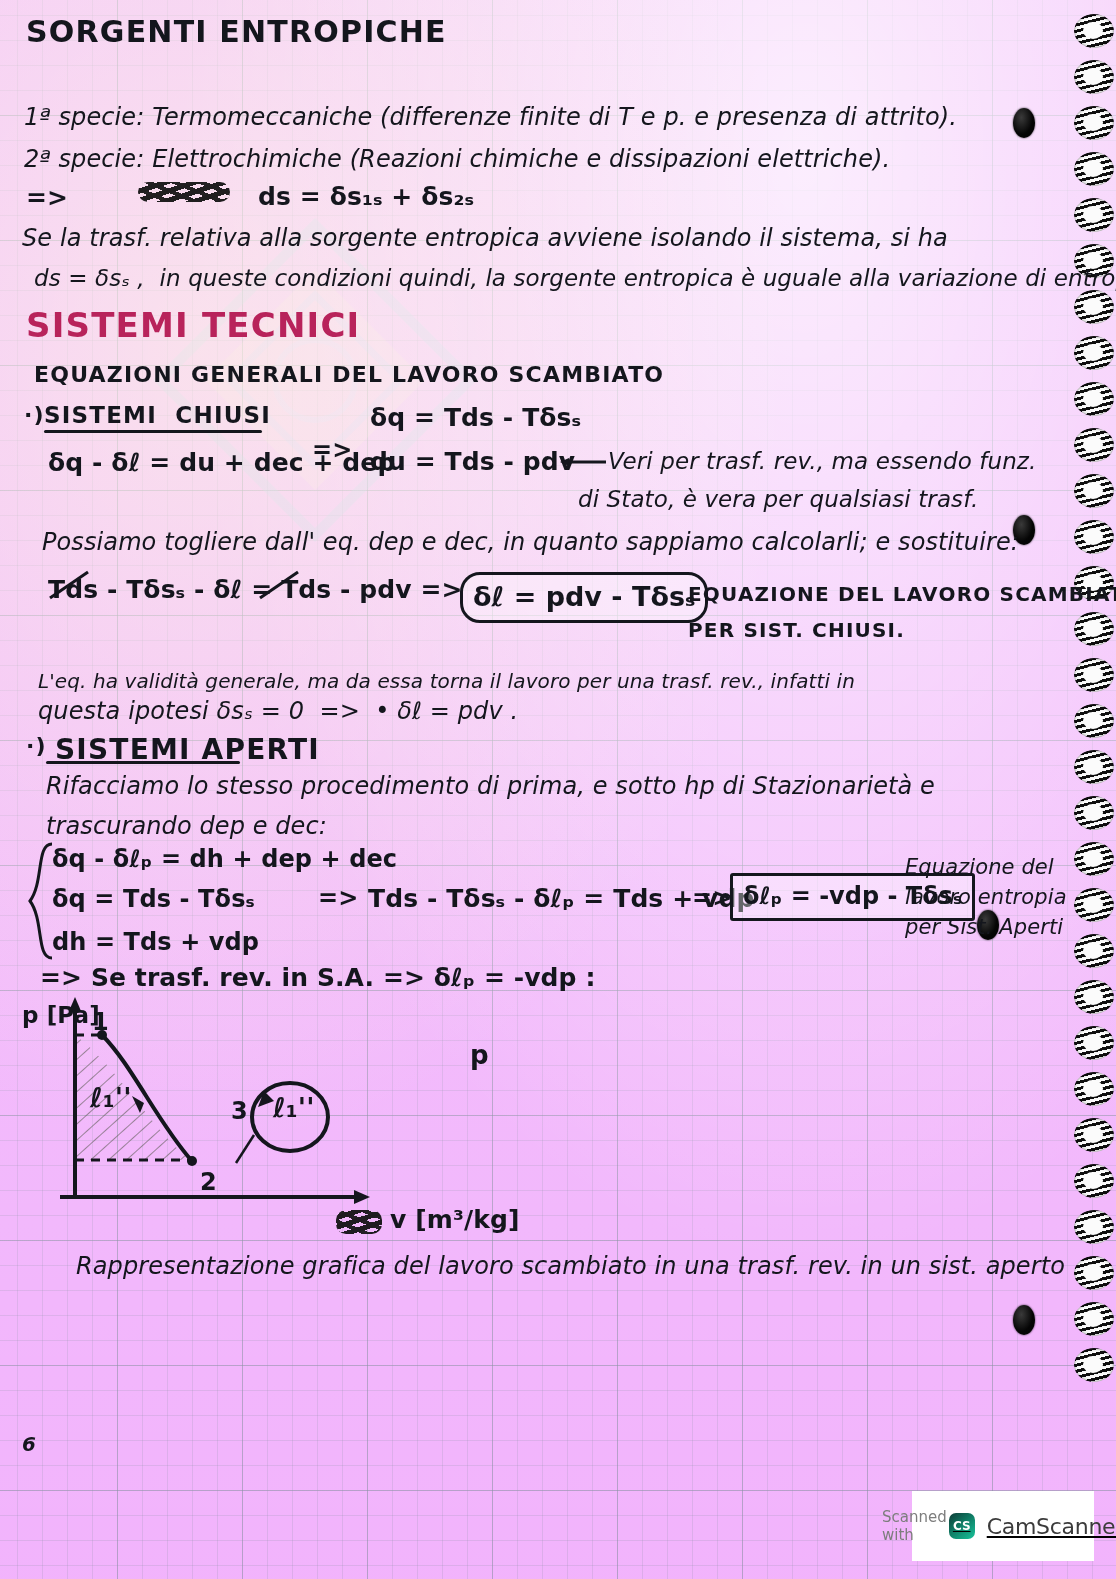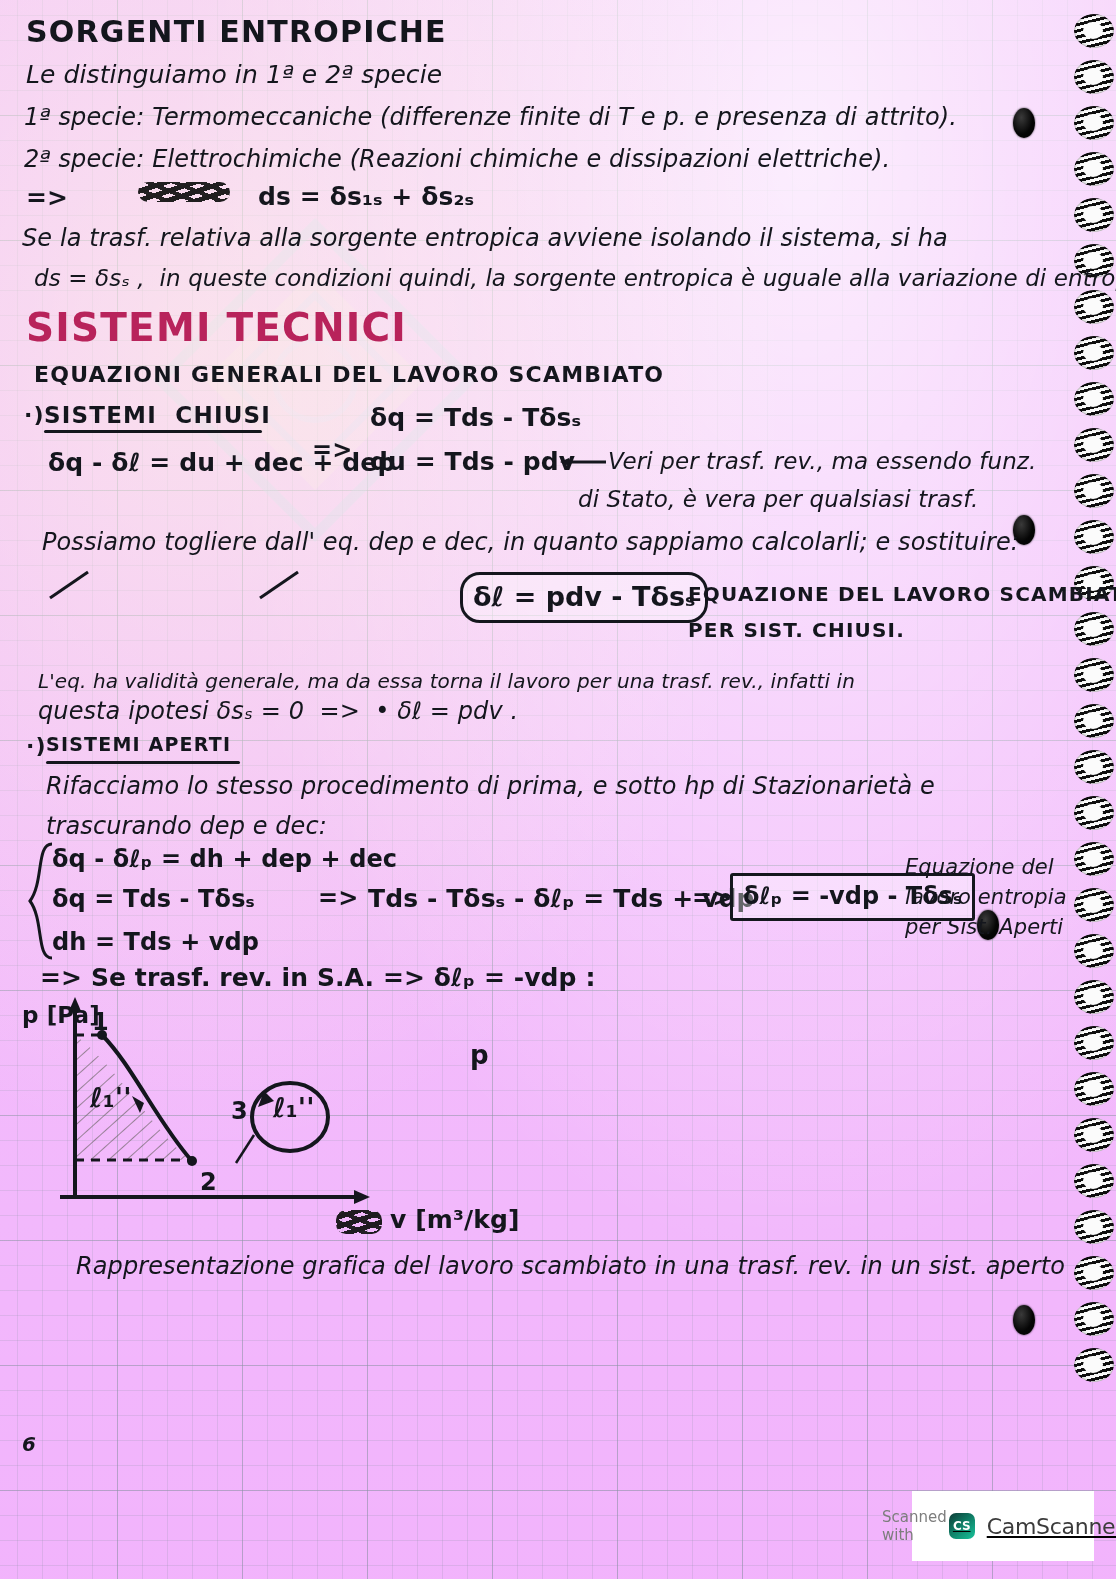--- a/index.html
+++ b/index.html
@@ -208,35 +208,34 @@
     <div class="ring" style="top:1348px"></div>
   </div>
 
   <div class="hole" style="left:1013px; top:108px;"></div>
   <div class="hole" style="left:1013px; top:515px;"></div>
   <div class="hole" style="left:977px; top:910px;"></div>
   <div class="hole" style="left:1013px; top:1305px;"></div>
 
   <div class="hw caps" style="left:26px; top:14px; font-size:30px;">SORGENTI ENTROPICHE</div>
 
-  <div class="hw" style="left:26px; top:60px; font-size:25px;">Le distinguiamo in 1ª e 2ª specie</div>
 
   <div class="hw" style="left:24px; top:103px; font-size:24px;">1ª specie: Termomeccaniche (differenze finite di T e p. e presenza di attrito).</div>
 
   <div class="hw" style="left:24px; top:145px; font-size:24px;">2ª specie: Elettrochimiche (Reazioni chimiche e dissipazioni elettriche).</div>
 
   <div class="hw eq" style="left:26px; top:183px; font-size:25px;">=&gt;</div>
   <div class="scribble" style="left:138px; top:182px; width:92px;"></div>
   <div class="hw eq" style="left:258px; top:182px; font-size:25px;">ds = δs₁ₛ + δs₂ₛ</div>
 
   <div class="hw" style="left:22px; top:224px; font-size:24px;">Se la trasf. relativa alla sorgente entropica avviene isolando il sistema, si ha</div>
 
   <div class="hw" style="left:34px; top:265px; font-size:23px;">ds = δsₛ ,  in queste condizioni quindi, la sorgente entropica è uguale alla variazione di entropia.</div>
 
-  <div class="hw caps red" style="left:26px; top:305px; font-size:39px;">SISTEMI TECNICI</div>
+  <div class="hw caps red" style="left:26px; top:305px; font-size:34px;">SISTEMI TECNICI</div>
 
   <div class="hw caps" style="left:34px; top:362px; font-size:22px;">EQUAZIONI GENERALI DEL LAVORO SCAMBIATO</div>
 
   <div class="hw caps" style="left:24px; top:402px; font-size:22px; font-style:normal;">·)</div>
   <div class="hw caps" style="left:44px; top:402px; font-size:23px;">SISTEMI  CHIUSI</div>
   <div class="uline" style="left:44px; top:430px; width:218px;"></div>
 
   <div class="hw eq" style="left:370px; top:403px; font-size:25px;">δq = Tds - Tδsₛ</div>
 
   <div class="hw eq" style="left:48px; top:448px; font-size:25px;">δq - δℓ = du + dec + dep</div>
@@ -245,36 +244,37 @@
 
   <svg style="position:absolute; left:560px; top:452px; width:48px; height:20px;">
     <line x1="2" y1="10" x2="46" y2="10" stroke="#14161d" stroke-width="3"></line>
     <polygon points="0,10 9,6 9,14" fill="#14161d"></polygon>
   </svg>
   <div class="hw" style="left:608px; top:448px; font-size:23px;">Veri per trasf. rev., ma essendo funz.</div>
   <div class="hw" style="left:578px; top:486px; font-size:23px;">di Stato, è vera per qualsiasi trasf.</div>
 
   <div class="hw" style="left:42px; top:528px; font-size:24px;">Possiamo togliere dall' eq. dep e dec, in quanto sappiamo calcolarli; e sostituire:</div>
 
+  <div class="hw eq" style="left:48px; top:575px; font-size:25px;">Tds - Tδsₛ - δℓ = Tds - pdv =&gt;</div>
 
   <svg style="position:absolute; left:44px; top:568px; width:330px; height:40px;">
     <line x1="6" y1="30" x2="44" y2="4" stroke="#14161d" stroke-width="3"></line>
     <line x1="216" y1="30" x2="254" y2="4" stroke="#14161d" stroke-width="3"></line>
   </svg>
 
   <div class="boxed" style="left:460px; top:572px; font-size:27px;border-radius:20px;">δℓ = pdv - Tδsₛ</div>
 
   <div class="hw caps" style="left:688px; top:582px; font-size:20px;">EQUAZIONE DEL LAVORO SCAMBIATO</div>
   <div class="hw caps" style="left:688px; top:618px; font-size:20px;">PER SIST. CHIUSI.</div>
 
   <div class="hw" style="left:38px; top:669px; font-size:20px;">L'eq. ha validità generale, ma da essa torna il lavoro per una trasf. rev., infatti in</div>
   <div class="hw" style="left:38px; top:697px; font-size:24px;">questa ipotesi δsₛ = 0  =&gt;  • δℓ = pdv .</div>
 
   <div class="hw caps" style="left:26px; top:733px; font-size:22px; font-style:normal;">·)</div>
-  <div class="hw caps" style="left:46px; top:733px; font-size:19px;text-align:center;">SISTEMI APERTI</div>
+  <div class="hw caps" style="left:55px; top:733px; font-size:28px;text-align:center;">SISTEMI APERTI</div>
   <div class="uline" style="left:46px; top:761px; width:194px;"></div>
 
   <div class="hw" style="left:46px; top:772px; font-size:24px;">Rifacciamo lo stesso procedimento di prima, e sotto hp di Stazionarietà e</div>
   <div class="hw" style="left:46px; top:812px; font-size:24px;">trascurando dep e dec:</div>
 
   <svg style="position:absolute; left:26px; top:842px; width:30px; height:118px;">
     <path d="M26 2 C10 2, 18 40, 4 59 C18 78, 10 116, 26 116" fill="none" stroke="#14161d" stroke-width="3"></path>
   </svg>
   <div class="hw eq" style="left:52px; top:845px; font-size:24px;">δq - δℓₚ = dh + dep + dec</div>
   <div class="hw eq" style="left:52px; top:885px; font-size:24px;">δq = Tds - Tδsₛ</div>

